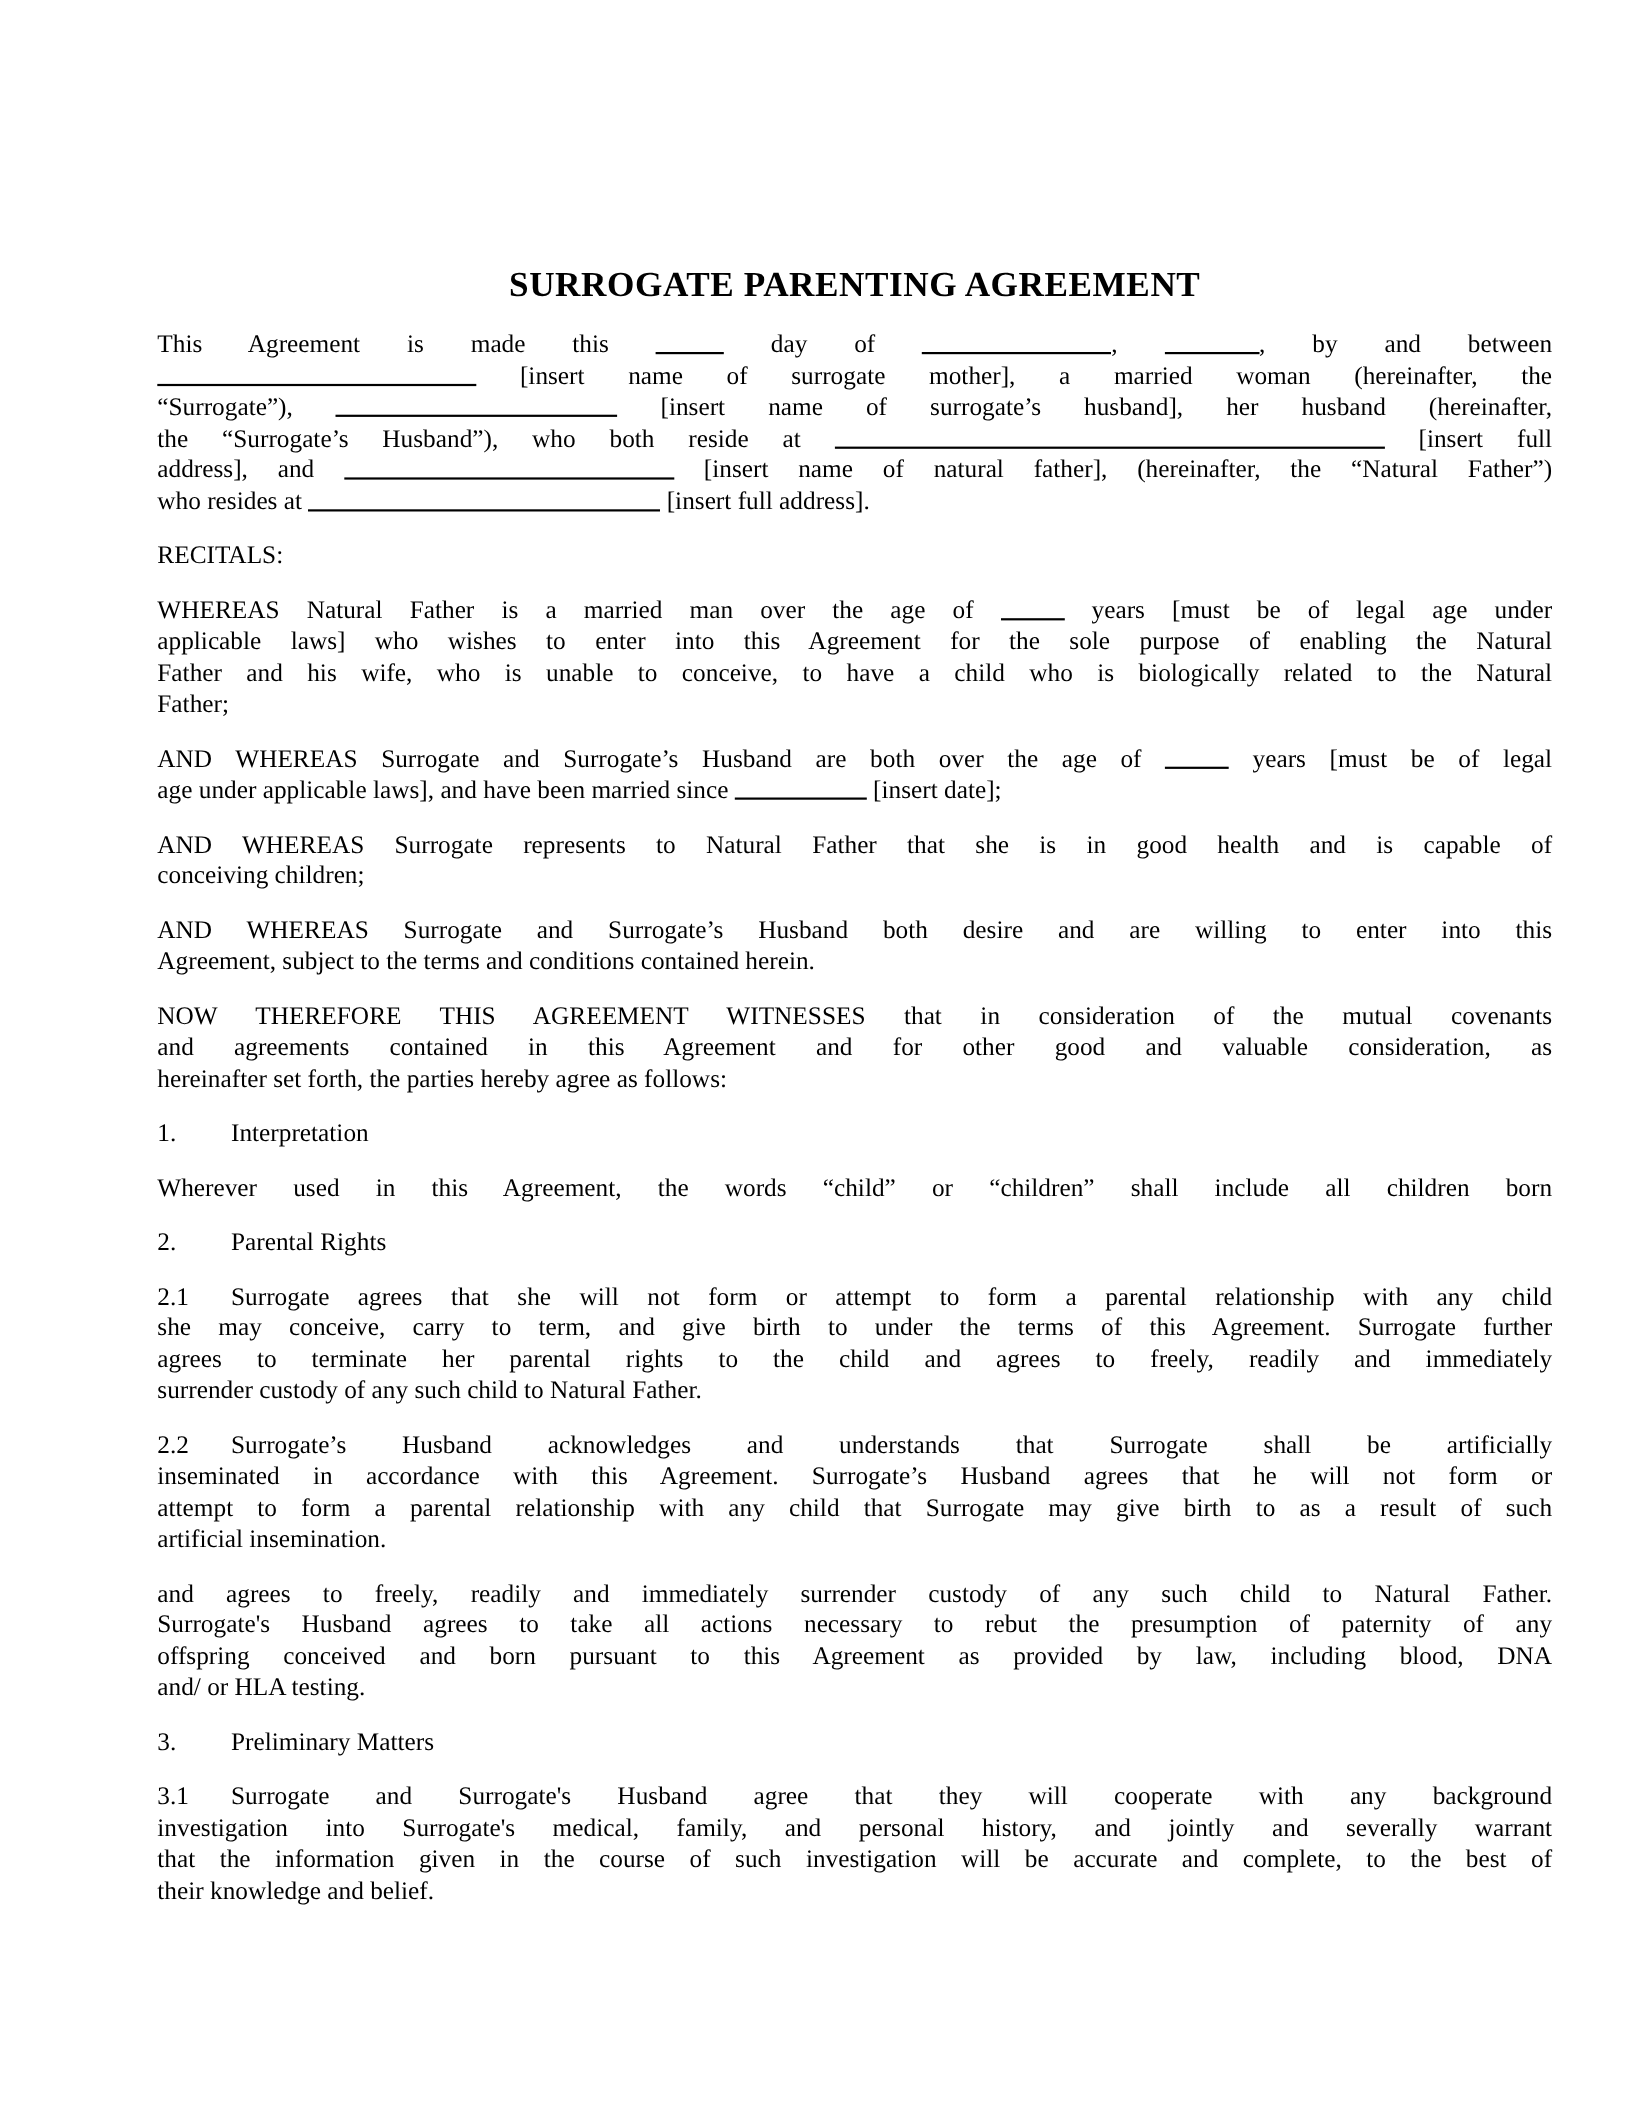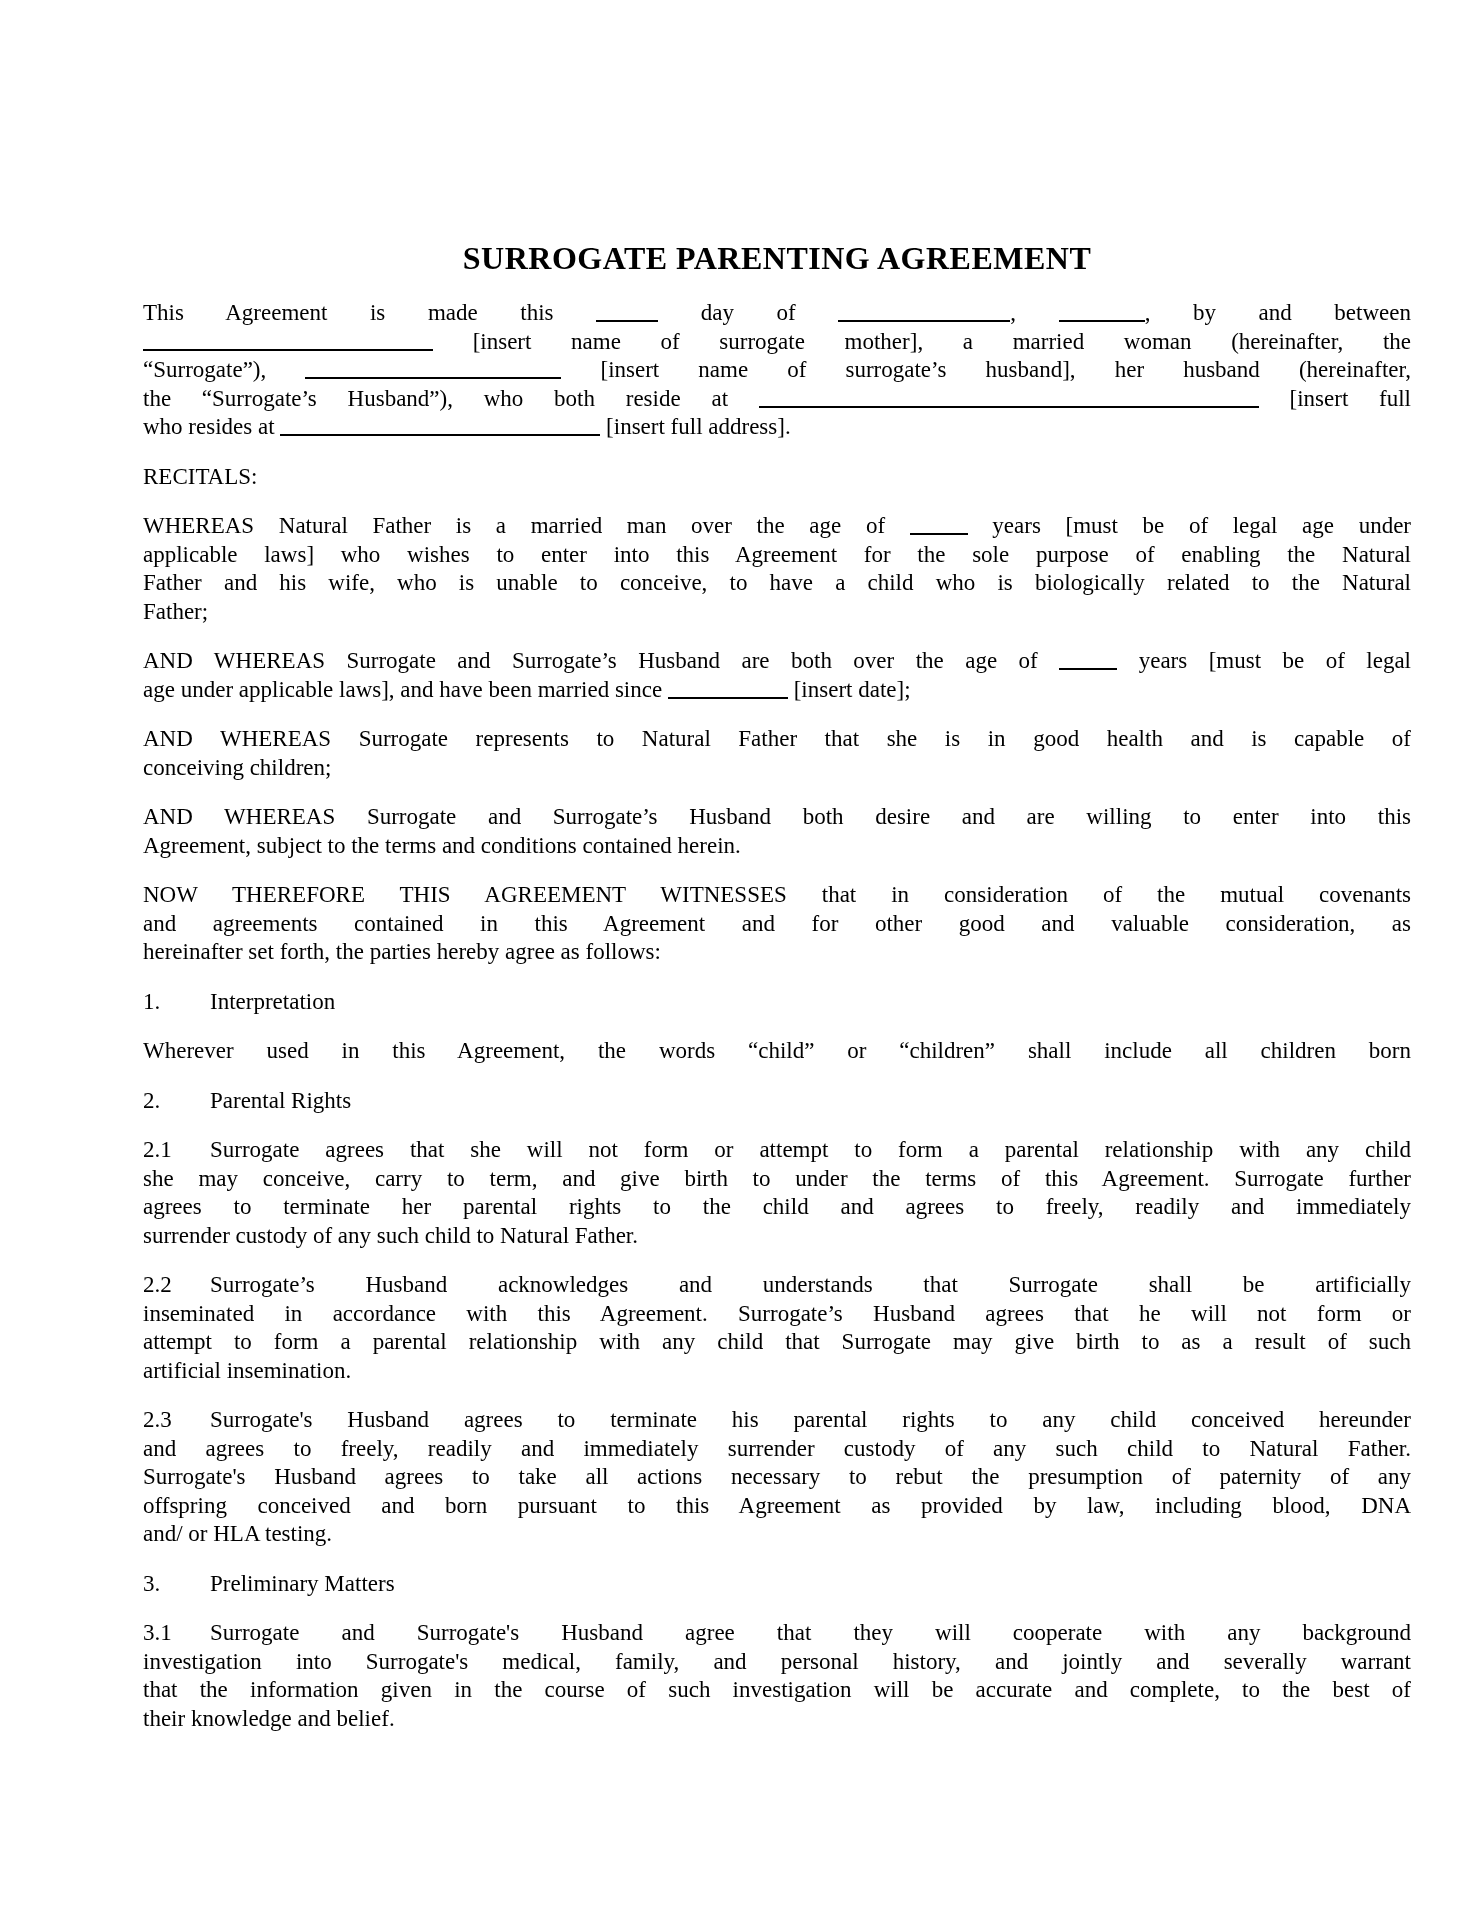--- a/index.html
+++ b/index.html
@@ -54,20 +54,21 @@
 <body>
 
 <div class="page">
   <h1 class="doc-title">SURROGATE PARENTING AGREEMENT</h1>
 
   <div class="para">
       <div class="line just"><span>This Agreement is made this </span><span class="blank" style="width: 62px;"></span><span> day of </span><span class="blank" style="width: 172px;"></span><span>, </span><span class="blank" style="width: 86px;"></span><span>, by and between</span></div>
       <div class="line just"><span class="blank" style="width: 290px;"></span><span> </span><span class="it">[insert name of surrogate mother]</span><span>, a married woman (hereinafter, the</span></div>
       <div class="line just"><span>“Surrogate”), </span><span class="blank" style="width: 256px;"></span><span> </span><span class="it">[insert name of surrogate’s husband]</span><span>, her husband (hereinafter,</span></div>
       <div class="line just"><span>the “Surrogate’s Husband”), who both reside at </span><span class="blank" style="width: 500px;"></span><span> </span><span class="it">[insert full</span></div>
+      <div class="line just"><span class="it">address]</span><span>, and </span><span class="blank" style="width: 300px;"></span><span> </span><span class="it">[insert name of natural father]</span><span>, (hereinafter, the “Natural Father”)</span></div>
       <div class="line"><span>who resides at </span><span class="blank" style="width: 320px;"></span><span> </span><span class="it">[insert full address]</span><span>.</span></div>
     </div>
   <div class="para">
       <div class="line"><span class="bd">RECITALS:</span></div>
     </div>
   <div class="para">
       <div class="line just"><span>WHEREAS Natural Father is a married man over the age of </span><span class="blank" style="width: 58px;"></span><span> years </span><span class="it">[must be of legal age under</span></div>
       <div class="line just"><span class="it">applicable laws]</span><span> who wishes to enter into this Agreement for the sole purpose of enabling the Natural</span></div>
       <div class="line just"><span>Father and his wife, who is unable to conceive, to have a child who is biologically related to the Natural</span></div>
       <div class="line"><span>Father;</span></div>
@@ -104,21 +105,20 @@
       <div class="line just"><span>agrees to terminate her parental rights to the child and agrees to freely, readily and immediately</span></div>
       <div class="line"><span>surrender custody of any such child to Natural Father.</span></div>
     </div>
   <div class="para">
       <div class="line just"><span class="clausenum">2.2</span><span>Surrogate’s Husband acknowledges and understands that Surrogate shall be artificially</span></div>
       <div class="line just"><span>inseminated in accordance with this Agreement. Surrogate’s Husband agrees that he will not form or</span></div>
       <div class="line just"><span>attempt to form a parental relationship with any child that Surrogate may give birth to as a result of such</span></div>
       <div class="line"><span>artificial insemination.</span></div>
     </div>
   <div class="para">
-      <div class="line just"><span class="clausenum">2.3</span><span>Surrogate's Husband agrees to terminate his parental rights to any child conceived hereunder</span></div>
       <div class="line just"><span>and agrees to freely, readily and immediately surrender custody of any such child to Natural Father.</span></div>
       <div class="line just"><span>Surrogate's Husband agrees to take all actions necessary to rebut the presumption of paternity of any</span></div>
       <div class="line just"><span>offspring conceived and born pursuant to this Agreement as provided by law, including blood, DNA</span></div>
       <div class="line"><span>and/ or HLA testing.</span></div>
     </div>
   <div class="para">
       <div class="line"><span class="clausenum">3.</span><span class="bd">Preliminary Matters</span></div>
     </div>
   <div class="para">
       <div class="line just"><span class="clausenum">3.1</span><span>Surrogate and Surrogate's Husband agree that they will cooperate with any background</span></div>

